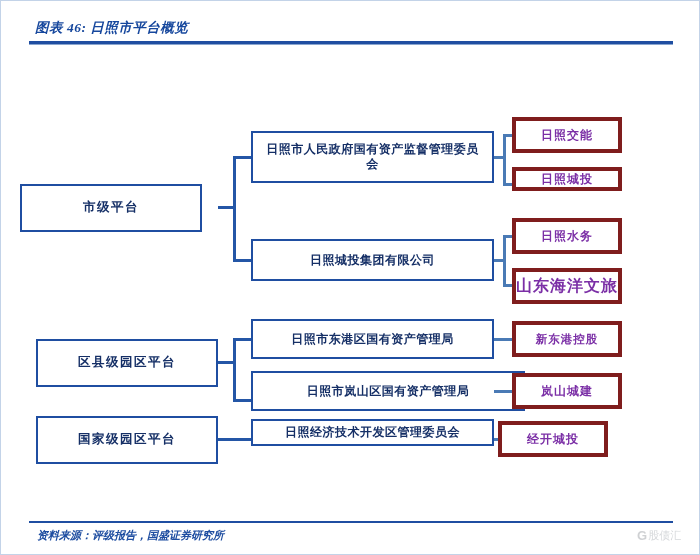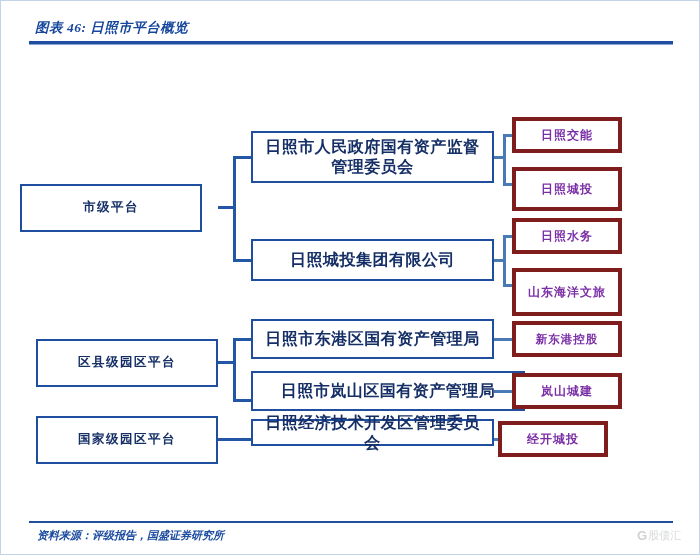--- a/index.html
+++ b/index.html
@@ -107,21 +107,21 @@
     color: #152f66;
     font-weight: bold;
     font-size: 12.5px;
     letter-spacing: 1.5px;
   }
   
   .lvl2 {
     border: 2px solid #1f4ea1;
     color: #152f66;
     font-weight: bold;
-    font-size: 16px;
+    font-size: 12px;
     letter-spacing: 0.5px;
   }
   
   .lvl3 {
     border: 4px solid #7f1d1d;
     color: #7b2fa6;
     font-weight: bold;
     font-size: 12px;
     letter-spacing: 1px;
   }
@@ -164,34 +164,34 @@
 
   <div class="conn l3" style="left:493px; top:155px; width:12px; height:3px;"></div>
   <div class="conn l3" style="left:502px; top:133px; width:3px; height:52px;"></div>
   <div class="conn l3" style="left:502px; top:133px; width:12px; height:3px;"></div>
   <div class="conn l3" style="left:502px; top:182px; width:12px; height:3px;"></div>
 
   <div class="node lvl3" style="left:511px; top:116px; width:110px; height:36px;">
     <span class="label">日照交能</span>
   </div>
 
-  <div class="node lvl3" style="left:511px; top:166px; width:110px; height:44px;">
+  <div class="node lvl3" style="left:511px; top:166px; width:110px; height:24px;">
     <span class="label">日照城投</span>
   </div>
 
   <div class="conn l3" style="left:493px; top:258px; width:12px; height:3px;"></div>
   <div class="conn l3" style="left:502px; top:234px; width:3px; height:52px;"></div>
   <div class="conn l3" style="left:502px; top:234px; width:12px; height:3px;"></div>
   <div class="conn l3" style="left:502px; top:283px; width:12px; height:3px;"></div>
 
   <div class="node lvl3" style="left:511px; top:217px; width:110px; height:36px;">
     <span class="label">日照水务</span>
   </div>
 
-  <div class="node lvl3" style="left:511px; top:267px; width:110px; height:48px; font-size:12px;">
+  <div class="node lvl3" style="left:511px; top:267px; width:110px; height:36px; font-size:16px;">
     <span class="label">山东海洋文旅</span>
   </div>
 
   <div class="node lvl1" style="left:35px; top:338px; width:182px; height:48px;">
     <span class="label">区县级园区平台</span>
   </div>
 
   <div class="conn" style="left:217px; top:360px; width:18px; height:3px;"></div>
   <div class="conn" style="left:232px; top:337px; width:3px; height:64px;"></div>
   <div class="conn" style="left:232px; top:337px; width:20px; height:3px;"></div>

